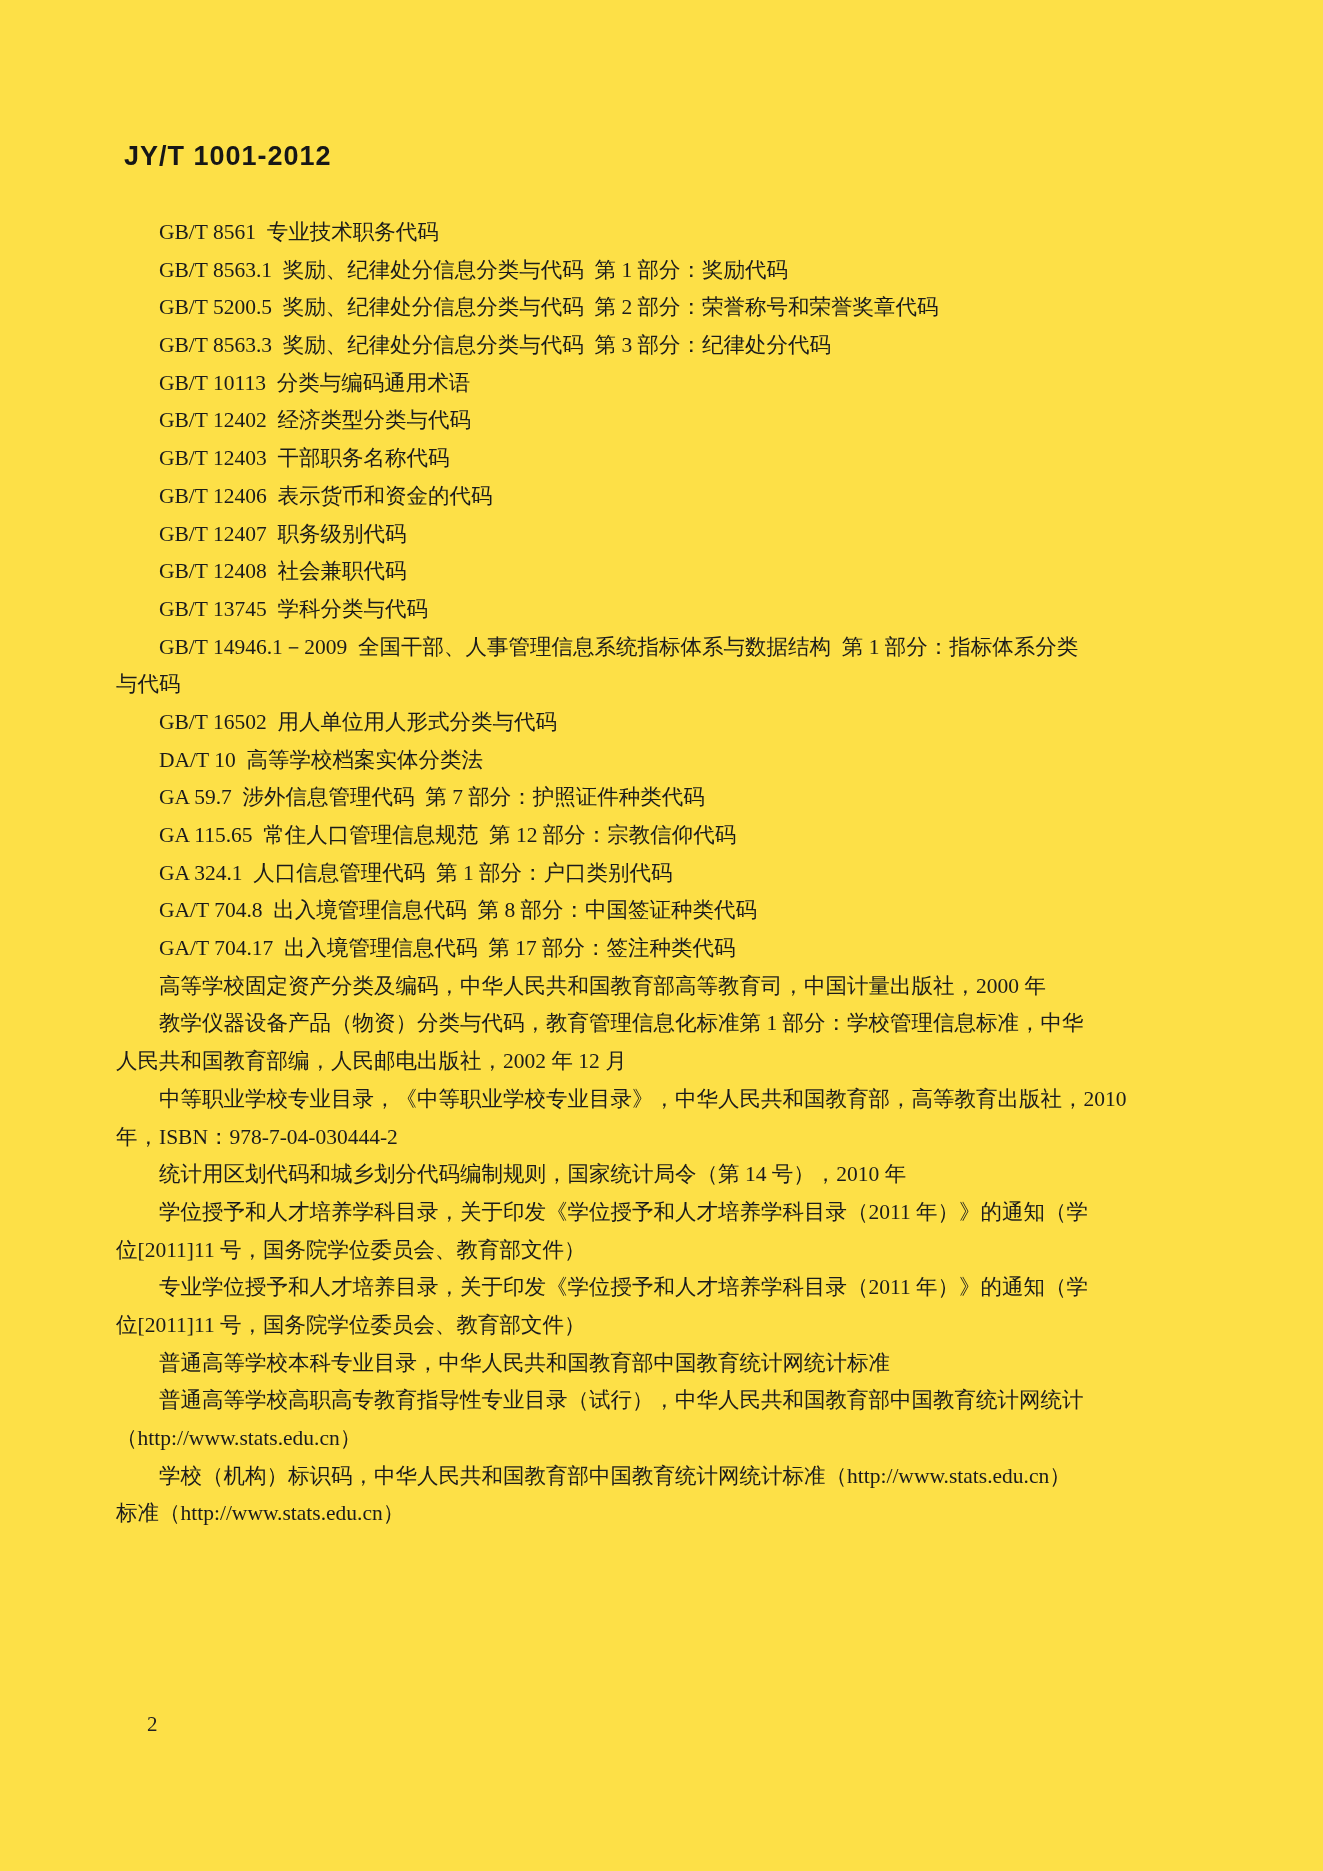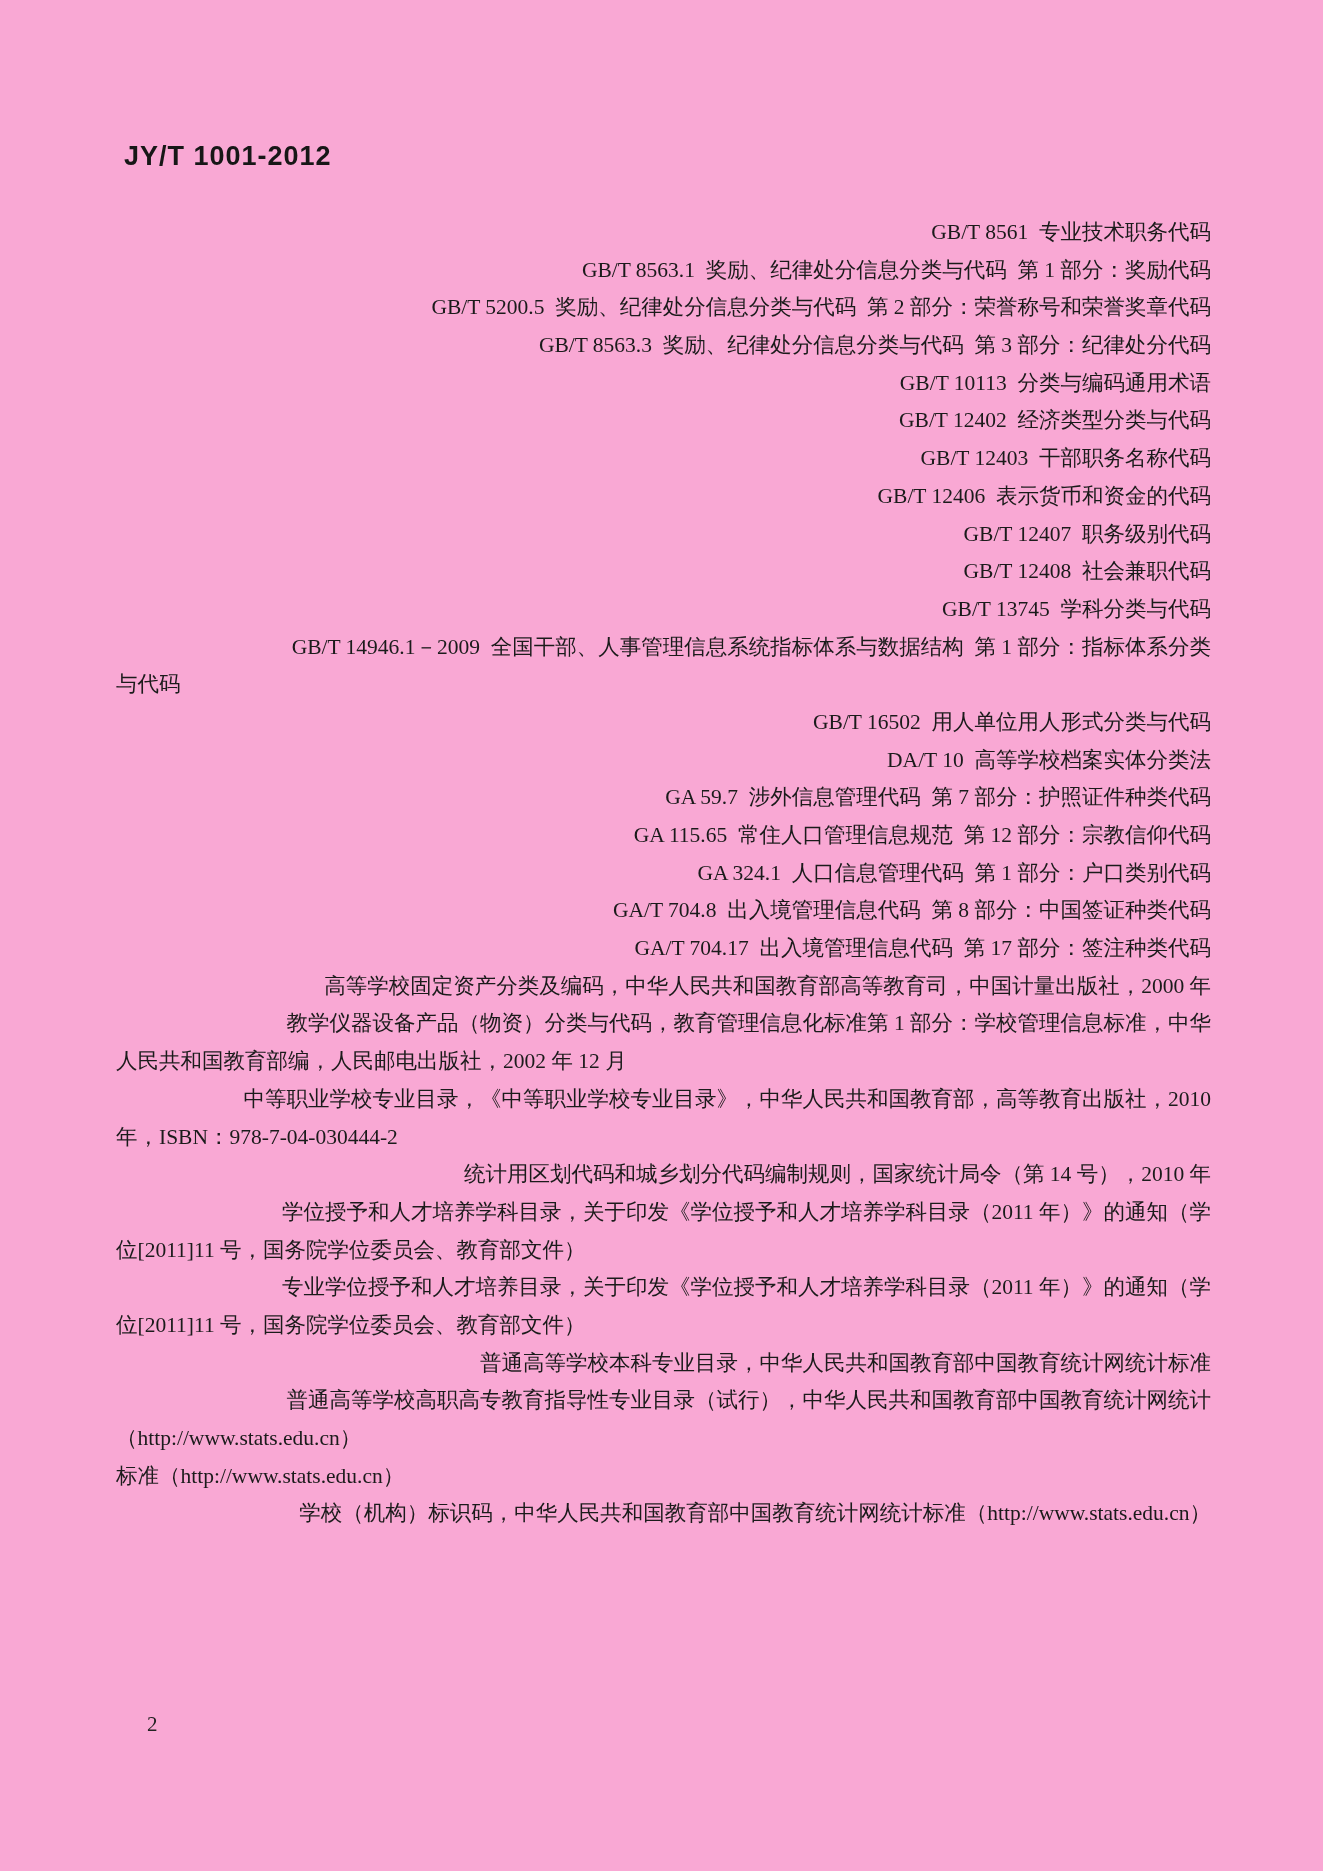--- a/index.html
+++ b/index.html
@@ -4,21 +4,21 @@
 <style>
   html, body {
     margin: 0;
     padding: 0;
     background: #ffffff;
   }
   .page {
     position: relative;
     width: 1323px;
     height: 1871px;
-    background: #f9a8d4;
+    background: #fde047;
     overflow: hidden;
     font-family: "Liberation Serif", "DejaVu Serif", serif;
     color: #1b1b1b;
   }
   .doc-header {
     position: absolute;
     left: 124px;
     top: 141px;
     font-family: "Liberation Sans", "DejaVu Sans", sans-serif;
     font-weight: 600;
@@ -35,21 +35,20 @@
     font-size: 21.5px;
     line-height: 37.7px;
   }
   .line {
     white-space: pre;
     height: 37.7px;
     overflow: visible;
   }
   .line.indent {
     padding-left: 43px;
-    text-align: right;
   }
   .page-number {
     position: absolute;
     left: 147px;
     top: 1712px;
     font-size: 21px;
     color: #222222;
   }
 </style>
 </head>
@@ -85,18 +84,18 @@
       <div class="line indent">中等职业学校专业目录，《中等职业学校专业目录》，中华人民共和国教育部，高等教育出版社，2010</div>
       <div class="line">年，ISBN：978-7-04-030444-2</div>
       <div class="line indent">统计用区划代码和城乡划分代码编制规则，国家统计局令（第 14 号），2010 年</div>
       <div class="line indent">学位授予和人才培养学科目录，关于印发《学位授予和人才培养学科目录（2011 年）》的通知（学</div>
       <div class="line">位[2011]11 号，国务院学位委员会、教育部文件）</div>
       <div class="line indent">专业学位授予和人才培养目录，关于印发《学位授予和人才培养学科目录（2011 年）》的通知（学</div>
       <div class="line">位[2011]11 号，国务院学位委员会、教育部文件）</div>
       <div class="line indent">普通高等学校本科专业目录，中华人民共和国教育部中国教育统计网统计标准</div>
       <div class="line indent">普通高等学校高职高专教育指导性专业目录（试行），中华人民共和国教育部中国教育统计网统计</div>
       <div class="line">（http://www.stats.edu.cn）</div>
+      <div class="line indent">学校（机构）标识码，中华人民共和国教育部中国教育统计网统计标准（http://www.stats.edu.cn）</div>
       <div class="line">标准（http://www.stats.edu.cn）</div>
-      <div class="line indent">学校（机构）标识码，中华人民共和国教育部中国教育统计网统计标准（http://www.stats.edu.cn）</div>
     </div>
 
   <div class="page-number">2</div>
 </div>
 
 </body></html>

